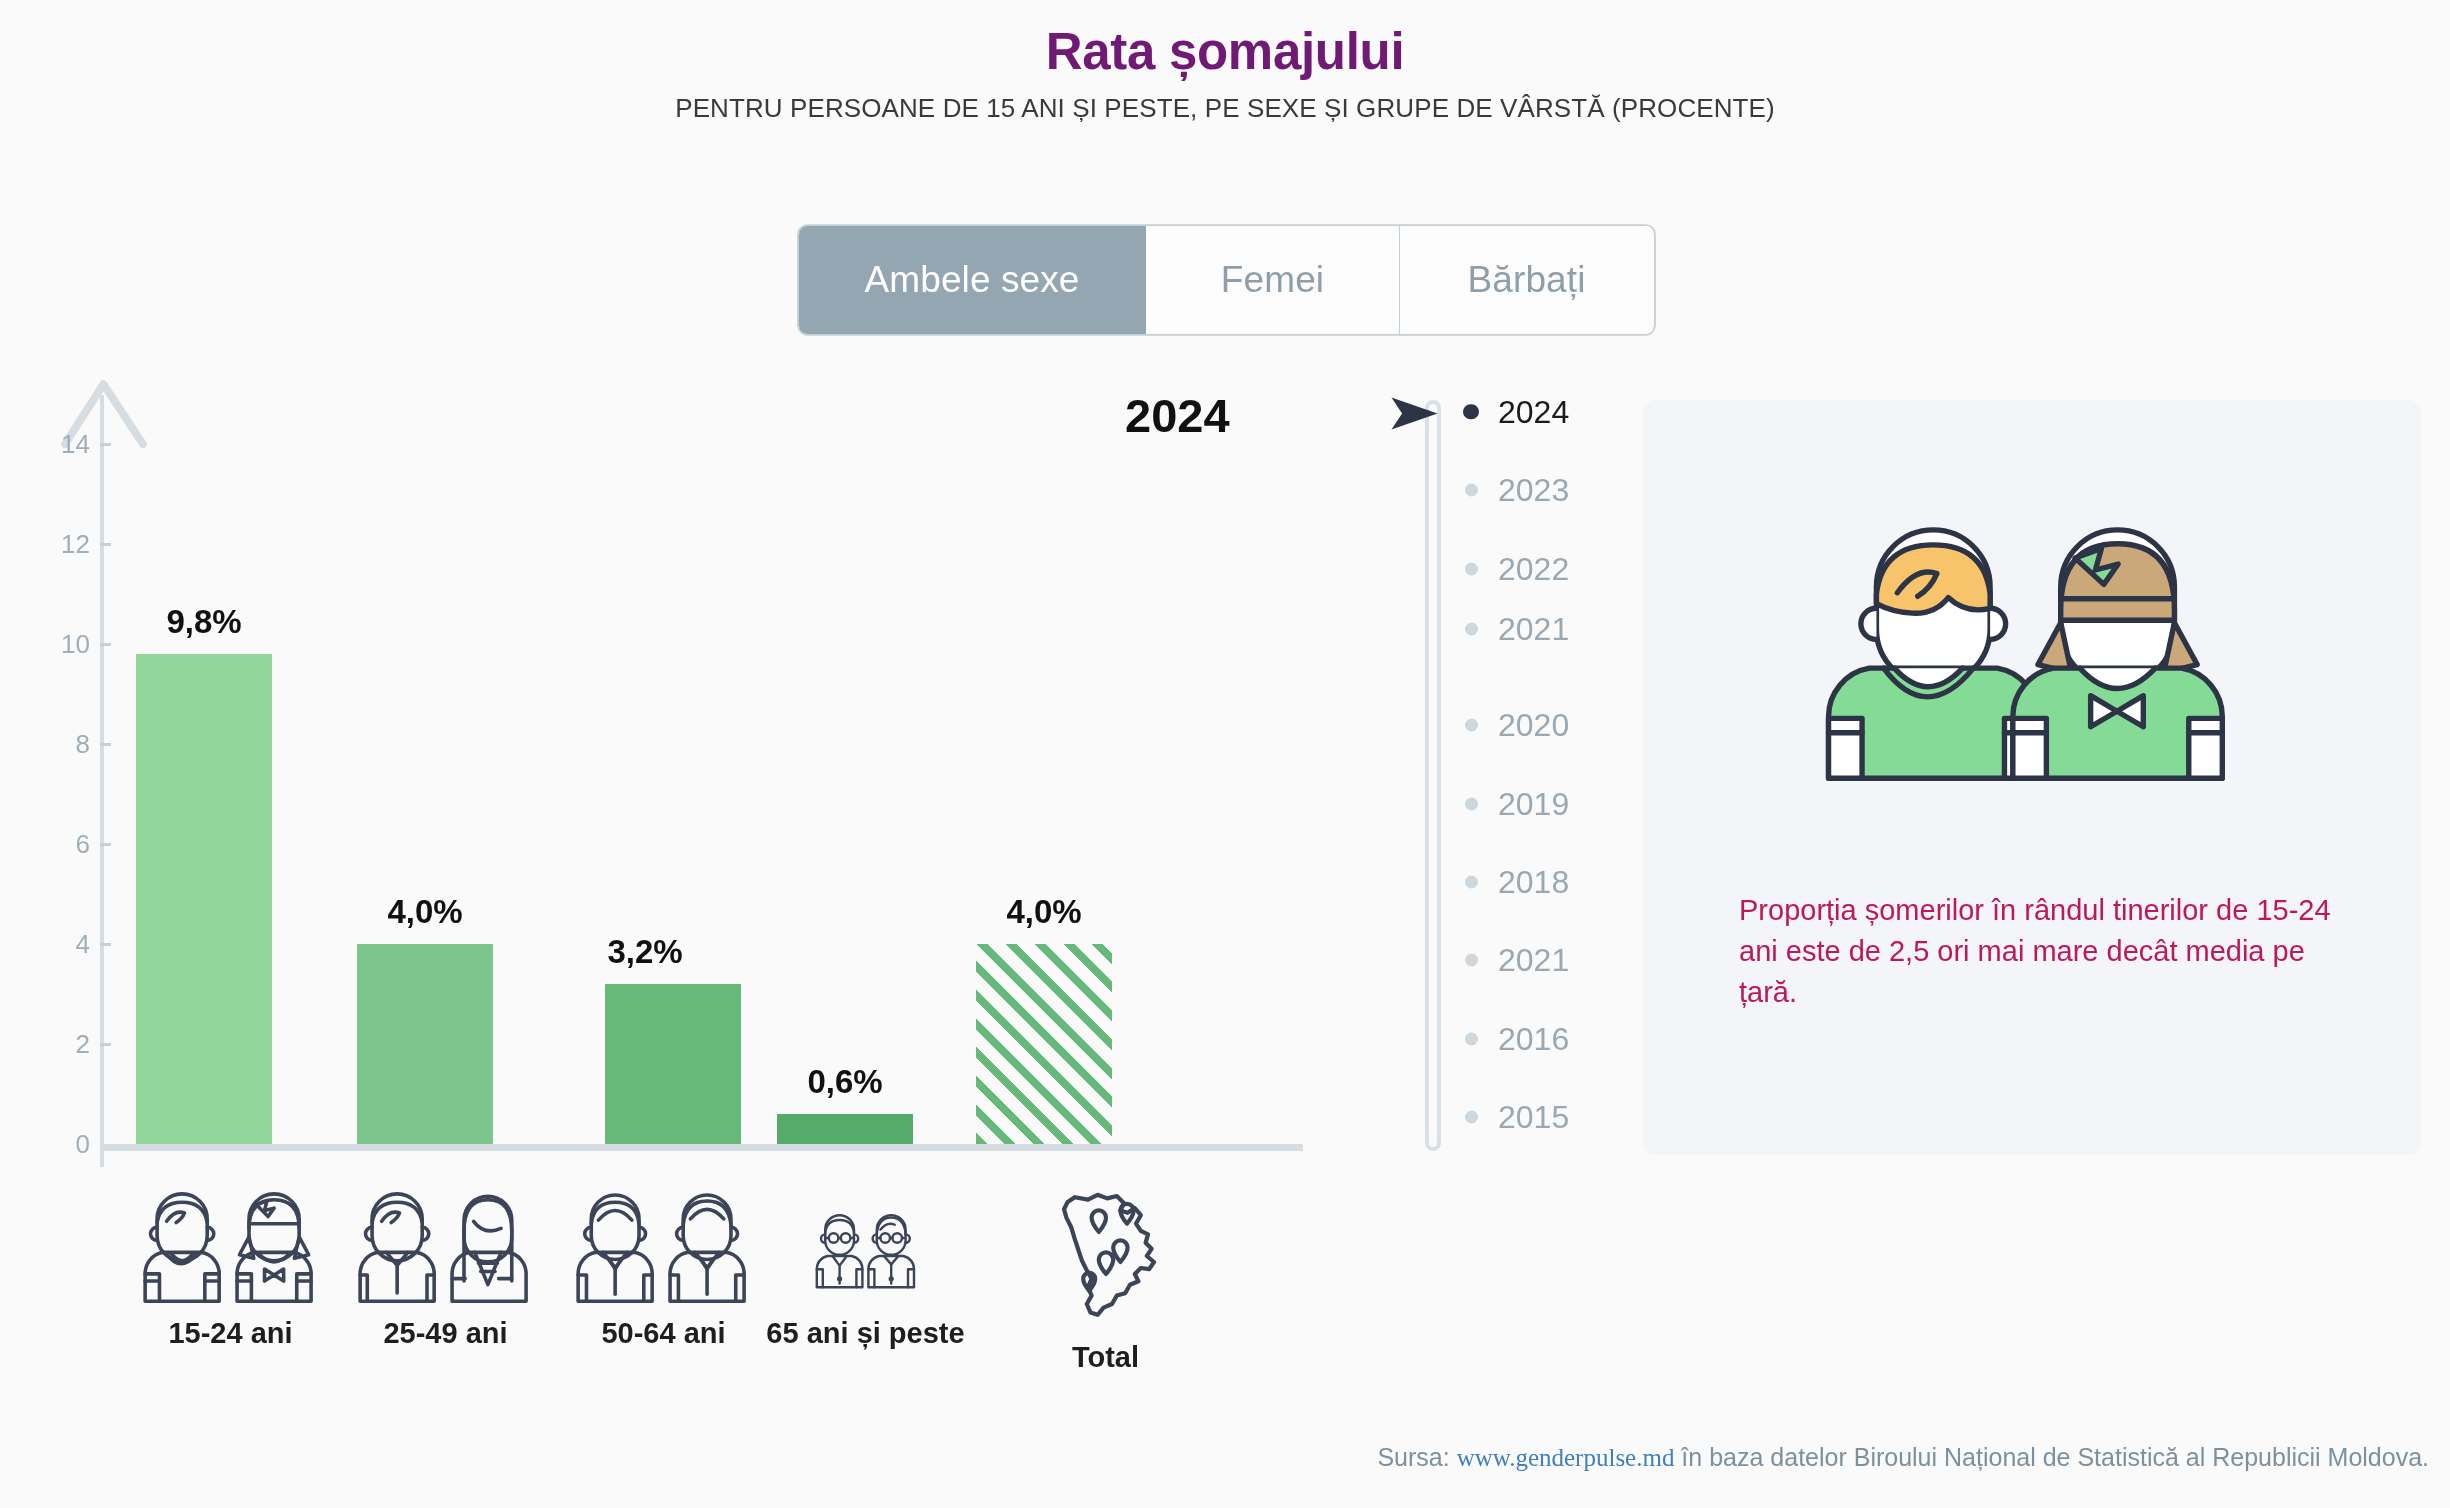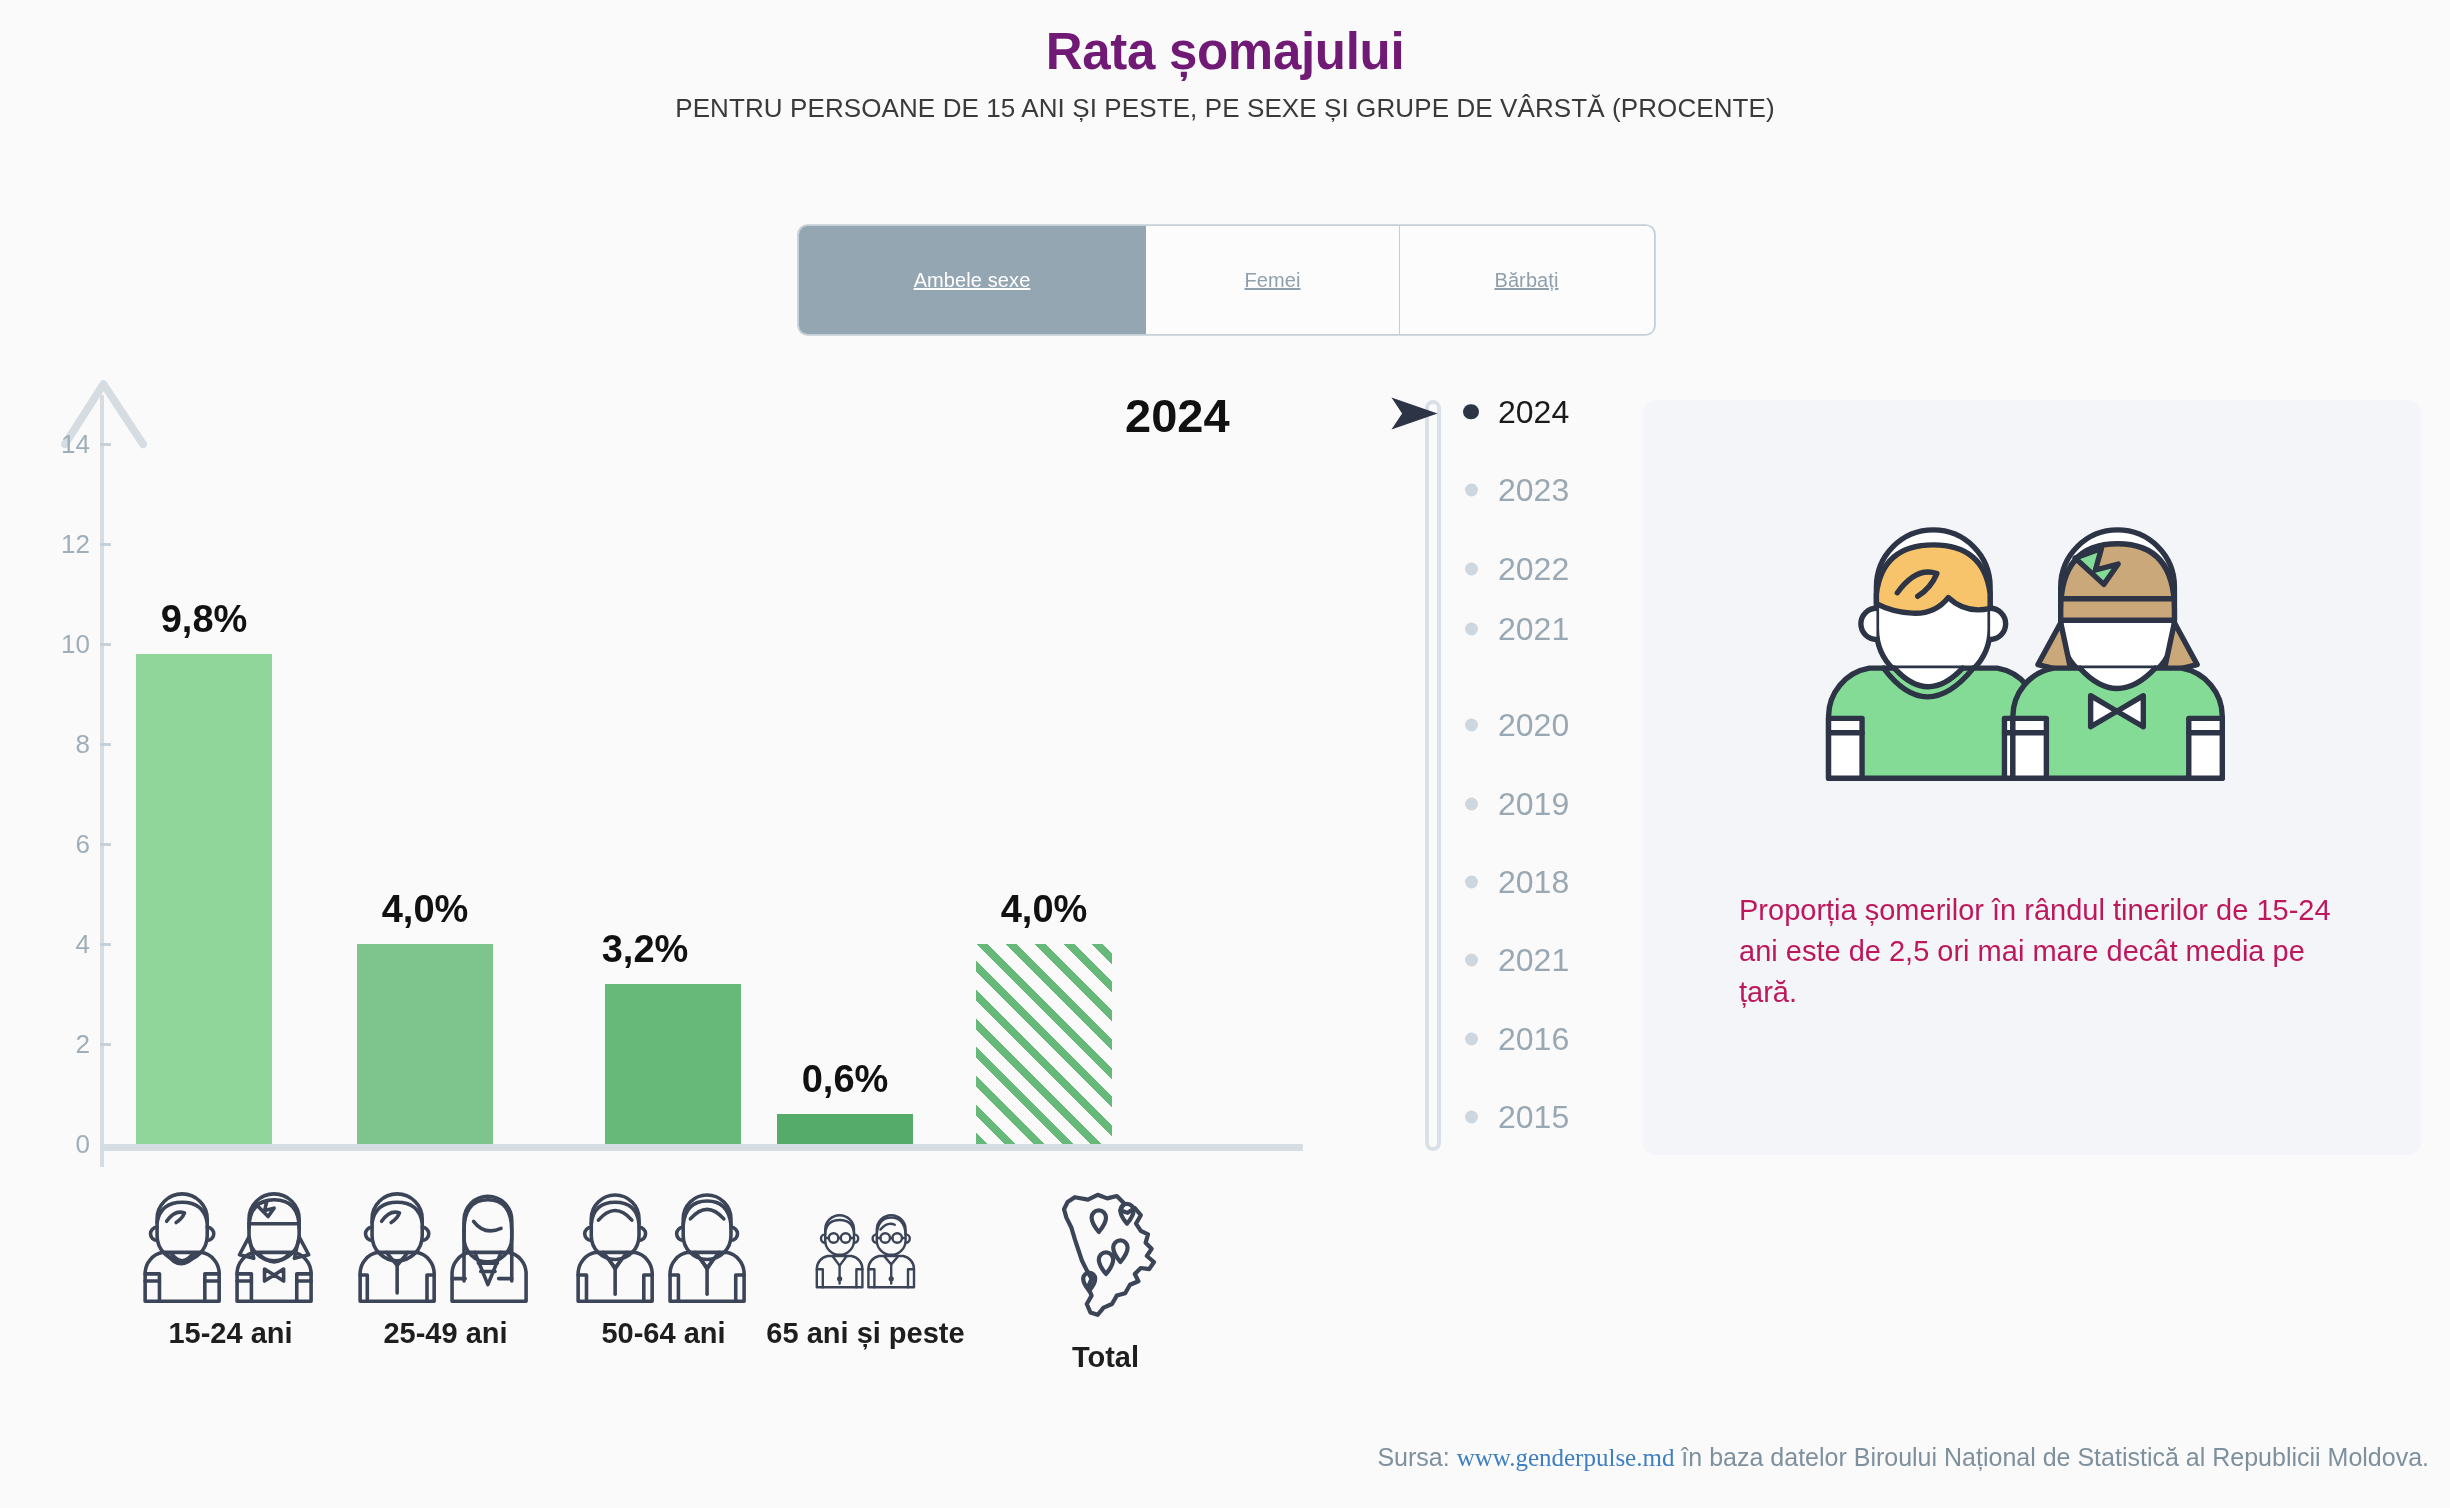--- a/index.html
+++ b/index.html
@@ -26,24 +26,23 @@
   .tabs {
     position: absolute; left: 799px; top: 226px;
     width: 855px; height: 108px;
     display: flex; border-radius: 8.4px; overflow: hidden;
     background: #FCFCFC;
     box-shadow: 0 0 0 1.8px #C4CED6;
   }
   .tab {
     flex: 0 0 auto; height: 100%;
     display: flex; align-items: center; justify-content: center;
-    font-size: 20px; color: #8E9FAB; background: #FCFCFC;
+    font-size: 37px; color: #8E9FAB; background: #FCFCFC;
     border-right: 1.8px solid #C4CED6; cursor: pointer;
     letter-spacing: 0.1px;
-    text-decoration: underline;
   }
   .tab:last-child { border-right: none; }
   .tab.w1 { width: 347px; }
   .tab.w2 { width: 254px; }
   .tab.w3 { width: 253px; }
   .tab.active { background: #94A6B2; color: #FFFFFF; border-right-color: #94A6B2; }
 
   
   .chart { position: absolute; left: 0; top: 377px; width: 1322px; height: 796px; }
 
@@ -66,21 +65,21 @@
   .barwrap { position: absolute; bottom: 6.6px; }
   .bar { position: absolute; bottom: 0; width: 100%; }
   .bar.striped {
     background-image: repeating-linear-gradient(45deg,
       #66B979 0px, #66B979 7.8px,
       #FAFAFA 7.8px, #FAFAFA 20.3px);
     background-color: #FAFAFA;
   }
   .barlabel {
     position: absolute; left: 50%; transform: translateX(-50%);
-    font-size: 38px; font-weight: bold; color: #111111; white-space: nowrap;
+    font-size: 33px; font-weight: bold; color: #111111; white-space: nowrap;
   }
 
   .year-big {
     position: absolute; left: 1125px; top: 388px;
     font-size: 47px; font-weight: bold; color: #111111;
   }
 
   
   .cats { position: absolute; left: 100px; top: 1184px; width: 1203px; height: 251px; }
   .cat { position: absolute; text-align: center; }

